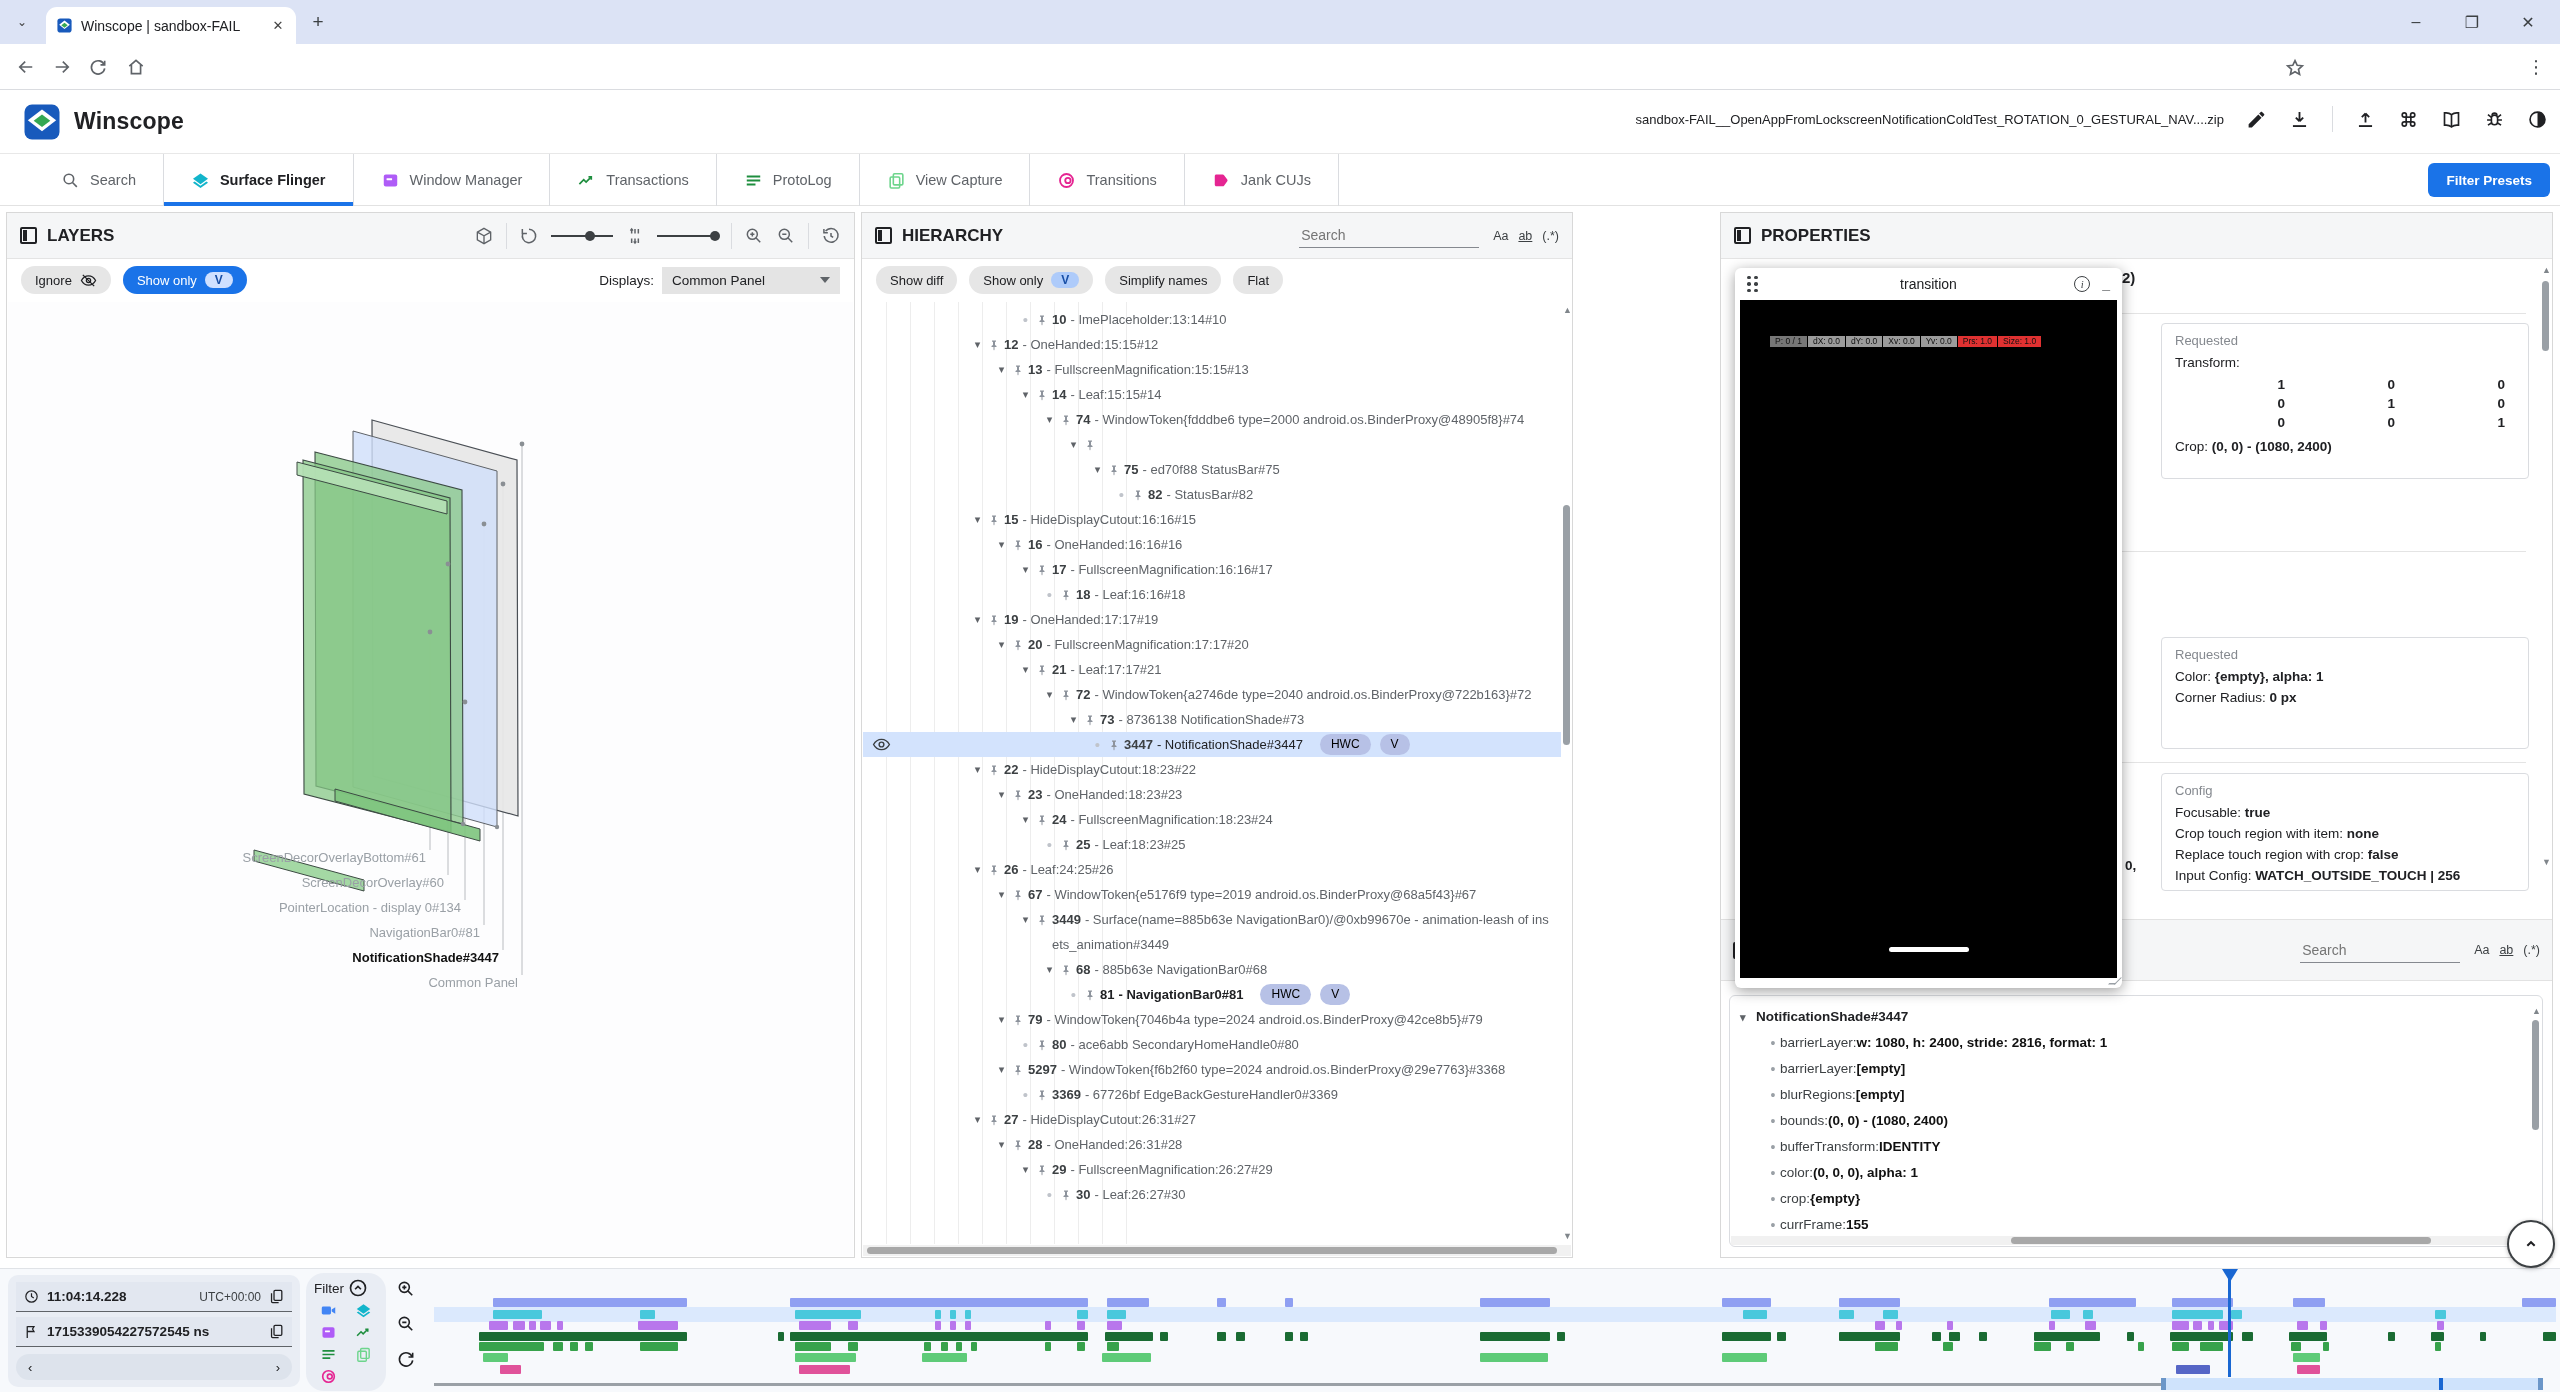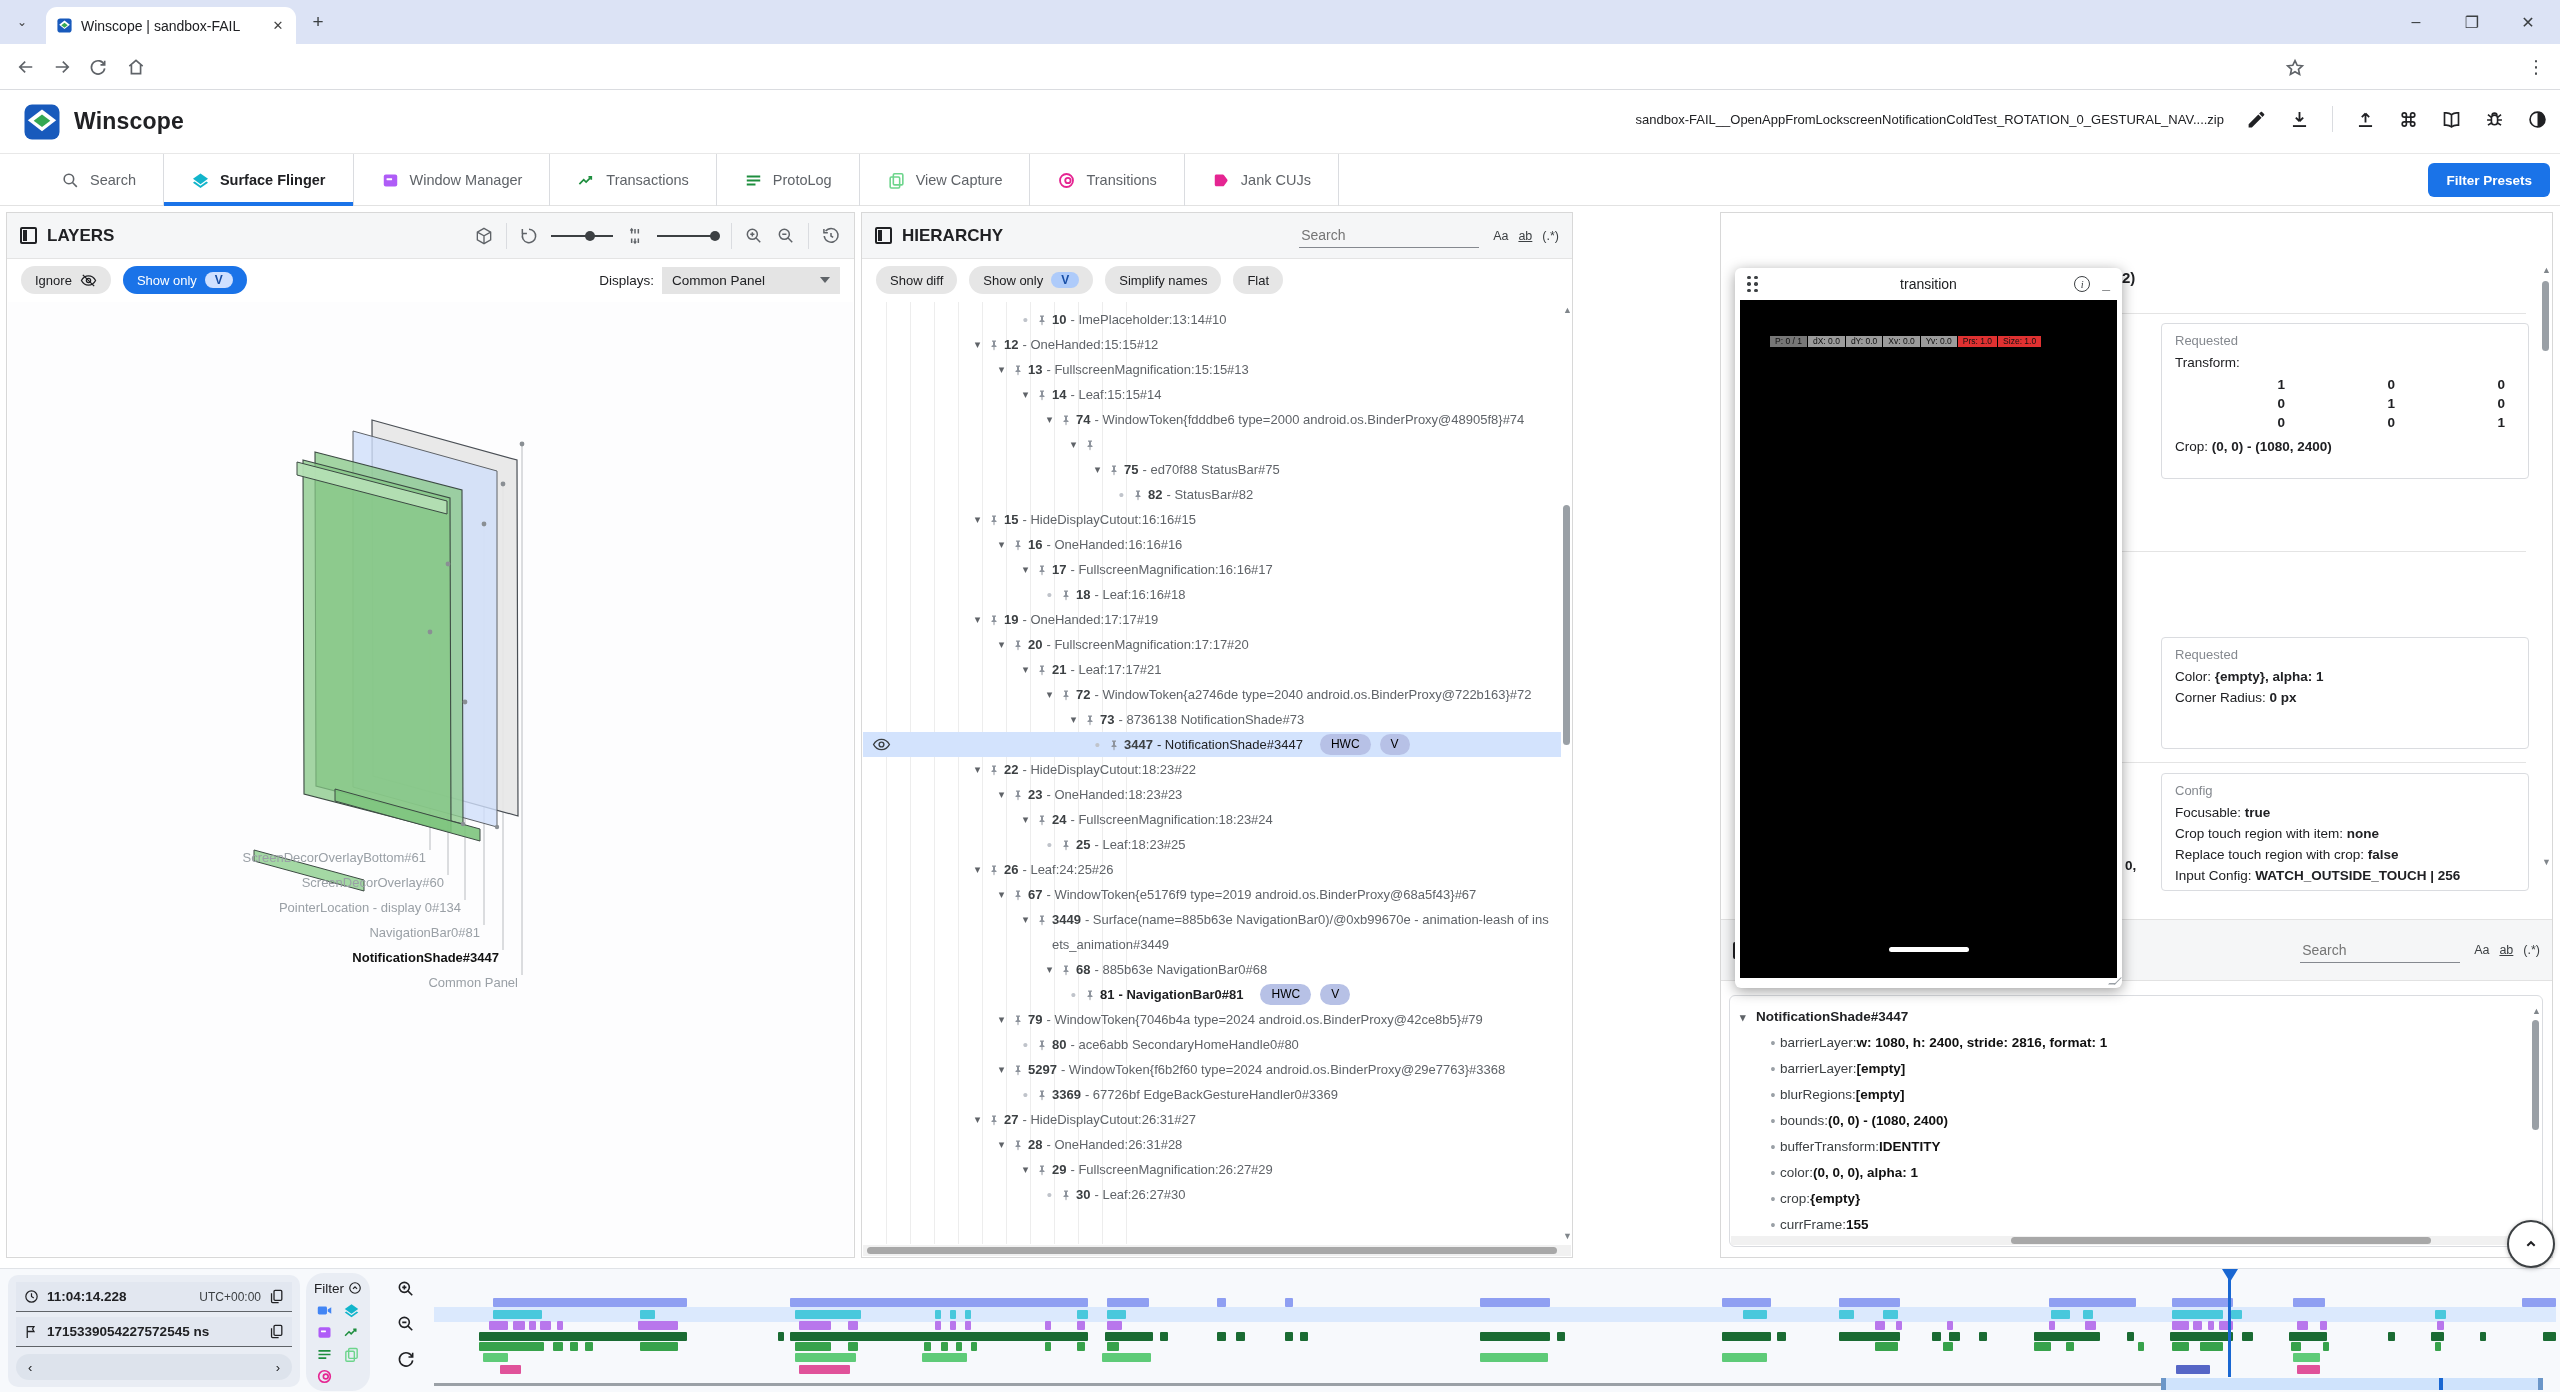--- a/index.html
+++ b/index.html
@@ -136,21 +136,21 @@
   
   #bbar{position:absolute;left:0;top:1268px;width:2560px;height:124px;background:#f7f9fc;border-top:1px solid #e0e3e7}
   #leftcard{position:absolute;left:8px;top:6px;width:292px;height:112px;background:#e9edf4;border-radius:10px;padding:7px 8px}
   .tfield{height:30px;background:#e2e7f0;border-bottom:1px solid #5f6368;display:flex;align-items:center;gap:7px;padding:0 7px;margin-bottom:5px}
   .tfield .ic{width:17px;height:17px;color:#202124}
   .tval{font-size:13.5px;font-weight:700;white-space:nowrap}
   .tz{margin-left:auto;font-size:12px;color:#3c4043}
   .cpy{width:16px;height:16px;color:#202124;margin-left:auto}
   .tfield .cpy2{margin-left:0}
   #navpill{height:26px;margin-top:7px;background:#dde3ec;border-radius:14px;display:flex;align-items:center;justify-content:space-between;padding:0 12px;font-size:13px;color:#202124}
-  #filtercard{position:absolute;left:306px;top:4px;width:64px;height:118px;background:#e9edf4;border-radius:18px;padding:5px 8px}
+  #filtercard{position:absolute;left:306px;top:4px;width:80px;height:118px;background:#e9edf4;border-radius:18px;padding:5px 8px}
   #filtercard .fhead{display:flex;align-items:center;gap:4px;font-size:13.5px;color:#202124}
   #fgrid{display:grid;grid-template-columns:1fr 1fr;row-gap:5px;column-gap:6px;justify-items:center;margin-top:4px}
   #fgrid .ic{width:17px;height:17px}
   #zoomcol{position:absolute;left:396px;top:10px;display:flex;flex-direction:column;gap:15px}
   #zoomcol .ic{width:20px;height:20px;color:#202124}
   #trackwrap{position:absolute;left:434px;top:0;right:4px;bottom:0}
   #band{position:absolute;left:0;right:0;top:38px;height:15px;background:#dbe9fd}
   .seg{position:absolute;height:9px;border-radius:1px}
   #cursor{position:absolute;top:10px;width:3px;height:98px;background:#1967d2;z-index:5}
   #curtri{position:absolute;top:0;width:0;height:0;border-left:8px solid transparent;border-right:8px solid transparent;border-top:13px solid #1967d2;z-index:5}
@@ -839,20 +839,24 @@
       <span class="sarr" style="top:0;left:1px">▲</span>
       <div class="sthumb" style="top:200px;height:240px"></div>
       <span class="sarr" style="bottom:0;left:1px">▼</span>
     </div>
     <div class="hscroll">
         <div class="hthumb" style="left:4px;width:690px"></div>
       </div>
   </div>
 
   <div class="panel" id="p-props">
+    <div class="phead">
+      <span class="clps"></span>
+      <span class="ptitle">PROPERTIES</span>
+    </div>
     <span class="pfrag" style="left:401px;top:56px">2)</span>
     <span class="pfrag" style="left:404px;top:645px;font-size:13.5px">0,</span>
     <div class="pdivider" style="top:100px"></div>
     <div class="pdivider" style="top:338px"></div>
     <div class="pdivider" style="top:549px"></div>
 
     <div class="card" style="top:110px;height:156px">
       <div class="cardlabel">Requested</div>
       <div class="kv">Transform:</div>
       <div class="matrix">

